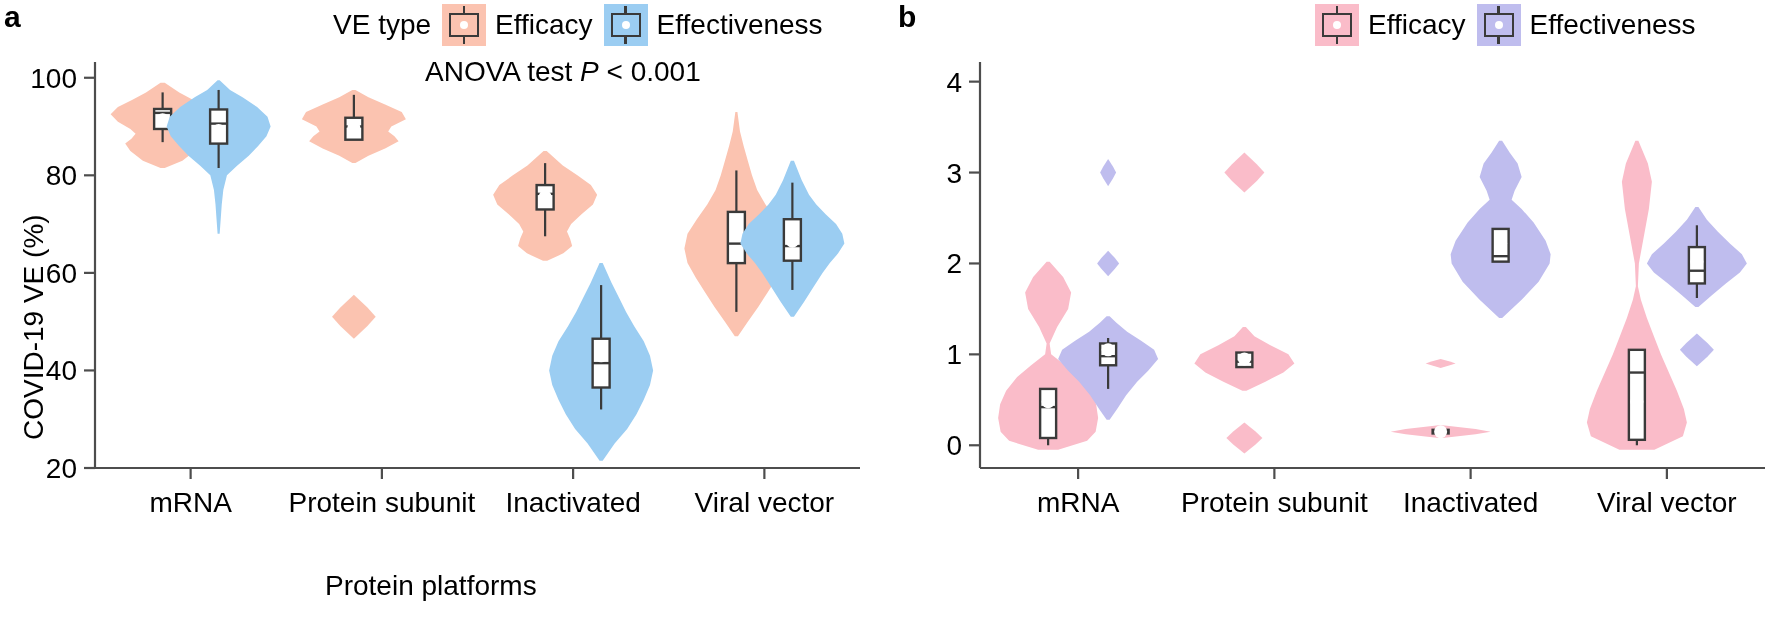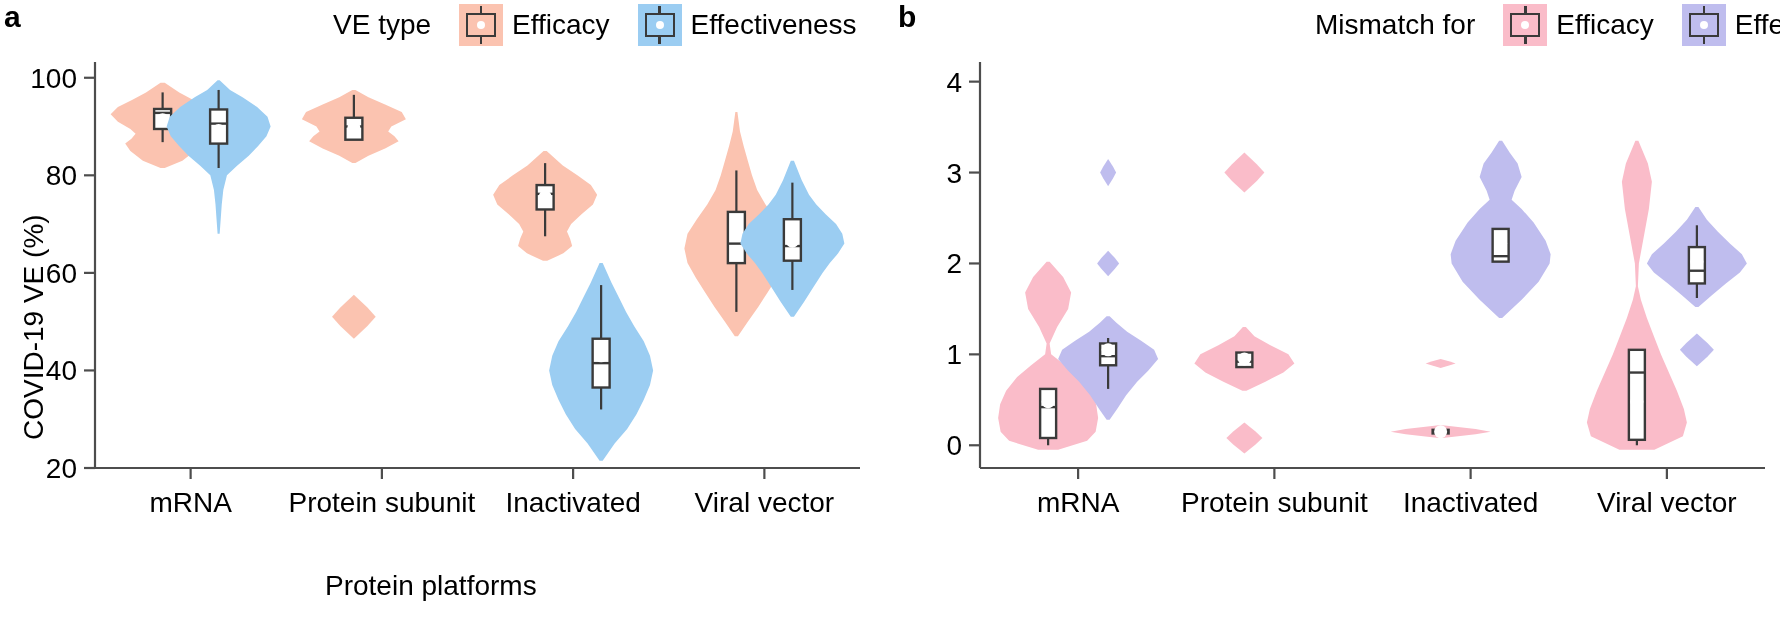--- a/index.html
+++ b/index.html
@@ -5,21 +5,21 @@
   html,body{margin:0;padding:0;background:#ffffff;}
   body{width:1780px;height:626px;overflow:hidden;
        font-family:"Liberation Sans","DejaVu Sans",sans-serif;color:#000;}
   #fig{position:relative;width:1780px;height:626px;}
   .panel{position:absolute;top:0;height:626px;}
   #panel-a{left:0;width:890px;}
   #panel-b{left:890px;width:890px;}
   .panel-letter{position:absolute;top:2px;font-size:30px;font-weight:bold;line-height:1;}
   #panel-a .panel-letter{left:4px;}
   #panel-b .panel-letter{left:8px;}
-  .legend{position:absolute;top:4px;display:flex;align-items:center;gap:28px;
+  .legend{position:absolute;top:4px;display:flex;align-items:center;gap:11px;
           font-size:28px;white-space:nowrap;}
   #legend-a{left:333px;}
   #legend-b{left:425px;}
   .legend-title{font-size:28px;}
   .legend-entry{display:flex;align-items:center;gap:9px;}
   .legend-label{font-size:28px;}
   .swatch{width:44px;height:42px;position:relative;display:inline-block;}
   .swatch .sv-box{position:absolute;left:7px;top:9px;width:30px;height:24px;
                   border:2.5px solid #3a3a3a;box-sizing:border-box;background:transparent;}
   .swatch .sv-vline{position:absolute;left:50%;width:2.5px;margin-left:-1.25px;background:#3a3a3a;}
@@ -69,20 +69,21 @@
         <span class="swatch" id="sw-a1" style="background: rgb(155, 205, 242);">
           <span class="sv-vline sv-vtop"></span>
             <span class="sv-vline sv-vbot"></span>
           <span class="sv-box"></span>
             <span class="sv-mid"></span>
         </span>
         <span class="legend-label">Effectiveness</span>
       </span>
     </div>
 
+    <div class="stat-text" id="stat-a">ANOVA test <i>P</i> &lt; 0.001</div>
 
     <div class="axis-title-y" id="ytitle-a">COVID-19 VE (%)</div>
     <div class="axis-title-x" id="xtitle-a">Protein platforms</div>
 
     <svg id="svg-a" width="890" height="626">
         <line x1="95" y1="62" x2="95" y2="468" class="axis-line"></line>
         <line x1="95" y1="468" x2="860" y2="468" class="axis-line"></line>
         <line x1="84" y1="468" x2="95" y2="468" class="tick-line"></line>
         <text x="77" y="478" class="tick-label" text-anchor="end">20</text>
         <line x1="84" y1="370.4390243902439" x2="95" y2="370.4390243902439" class="tick-line"></line>
@@ -137,21 +138,20 @@
         <rect x="783.875" y="219.21951219512195" width="17" height="41.463414634146346" class="box-rect"></rect>
         <line x1="783.875" y1="246.04878048780486" x2="800.875" y2="246.04878048780486" class="median"></line>
         <circle cx="792.375" cy="241.1707317073171" r="6.5" class="meanpt"></circle>
       </svg>
   </div>
 
   <div class="panel" id="panel-b">
     <div class="panel-letter">b</div>
 
     <div class="legend" id="legend-b">
-      <span class="legend-title">Mismatch for</span>
       <span class="legend-entry">
         <span class="swatch" id="sw-b0" style="background: rgb(250, 188, 201);">
           <span class="sv-vline sv-vtop"></span>
             <span class="sv-vline sv-vbot"></span>
           <span class="sv-box"></span>
             <span class="sv-mid"></span>
         </span>
         <span class="legend-label">Efficacy</span>
       </span>
       <span class="legend-entry">

